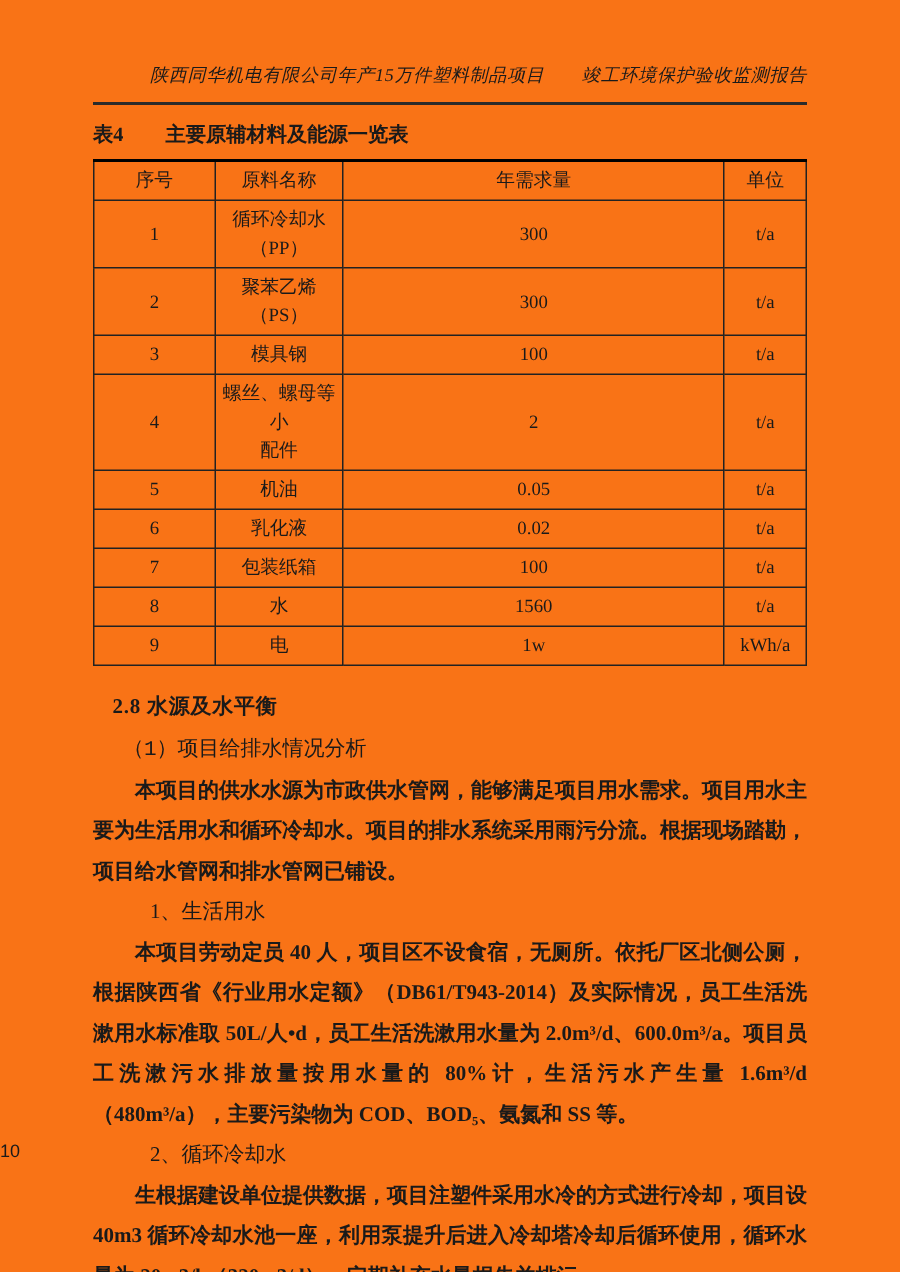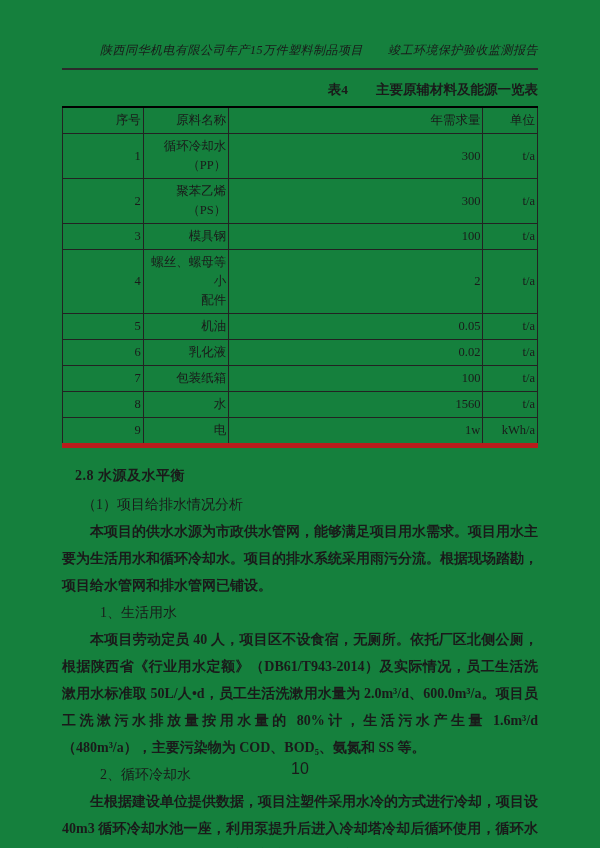--- a/index.html
+++ b/index.html
@@ -2,21 +2,21 @@
 <html><head>
 <meta charset="utf-8">
 <style>
   * { margin: 0; padding: 0; box-sizing: border-box; }
   html, body { background: #e8e8e8; }
   .page {
     position: relative;
     width: 600px;
     height: 848px;
     margin: 0 auto;
-    background: #15803d;
+    background: #f97316;
     color: #1a1a1a;
     font-family: "Liberation Serif", "DejaVu Serif", serif;
     overflow: hidden;
   }
   .content { padding: 42px 62px 0 62px; }
 
   
   .doc-header {
     display: flex;
     align-items: baseline;
@@ -24,36 +24,36 @@
     font-style: italic;
     letter-spacing: 0.5px;
     white-space: nowrap;
   }
   .doc-header .left  { margin-left: 38px; }
   .doc-header .right { margin-left: auto; }
   .header-rule { border-top: 2px solid #2b2b2b; margin-top: 9px; }
 
   
   .table-caption {
-    text-align: right;
+    text-align: left;
     font-weight: bold;
     font-size: 13.5px;
     margin: 11px 0 7px 0;
   }
   .table-caption .cap-label { margin-right: 28px; }
 
   
   table.materials {
     width: 100%;
     border-collapse: collapse;
     table-layout: fixed;
     font-size: 12.5px;
-    text-align: right;
+    text-align: center;
     border-top: 2px solid #000;
-    border-bottom: 5px solid #b91c1c;
+    border-bottom: 1px solid #b91c1c;
   }
   table.materials col.c-no   { width: 17%; }
   table.materials col.c-name { width: 18%; }
   table.materials col.c-amt  { width: 53.5%; }
   table.materials col.c-unit { width: 11.5%; }
   table.materials th, table.materials td {
     border: 1px solid #222;
     padding: 3px 2px;
     line-height: 19px;
     font-weight: normal;
@@ -65,31 +65,31 @@
   td.unit { vertical-align: top; padding-top: 5px; }
 
   
   .body-text { font-size: 14px; line-height: 27px; }
   .sec-heading {
     font-size: 14px;
     font-weight: bold;
     margin: 14px 0 2px 13px;
     letter-spacing: 0.5px;
   }
-  .sub-heading { margin-left: 20px; }
+  .sub-heading { margin-left: 20px; font-family: Liberation Mono, monospace; }
   .para { text-indent: 2em; text-align: justify; font-weight: bold; }
   .list-head { margin-left: 38px; }
 
   
   .page-number {
     position: absolute;
     left: 0; right: 0;
     top: 760px;
-    text-align: center;
-    font-size: 16px;
+    text-align: left;
+    font-size: 12px;
     font-family: "Liberation Sans", "DejaVu Sans", sans-serif;
   }
 </style>
 </head>
 <body>
 
 <div class="page">
   <div class="content">
 
     <div class="doc-header">

